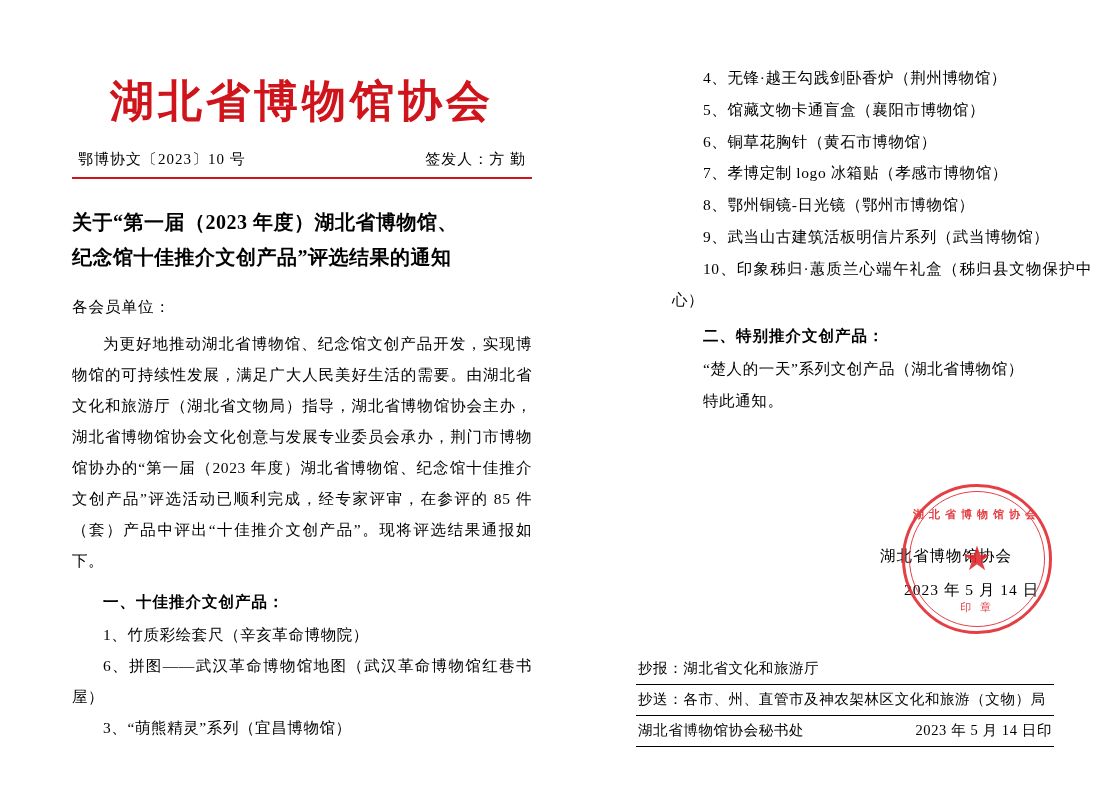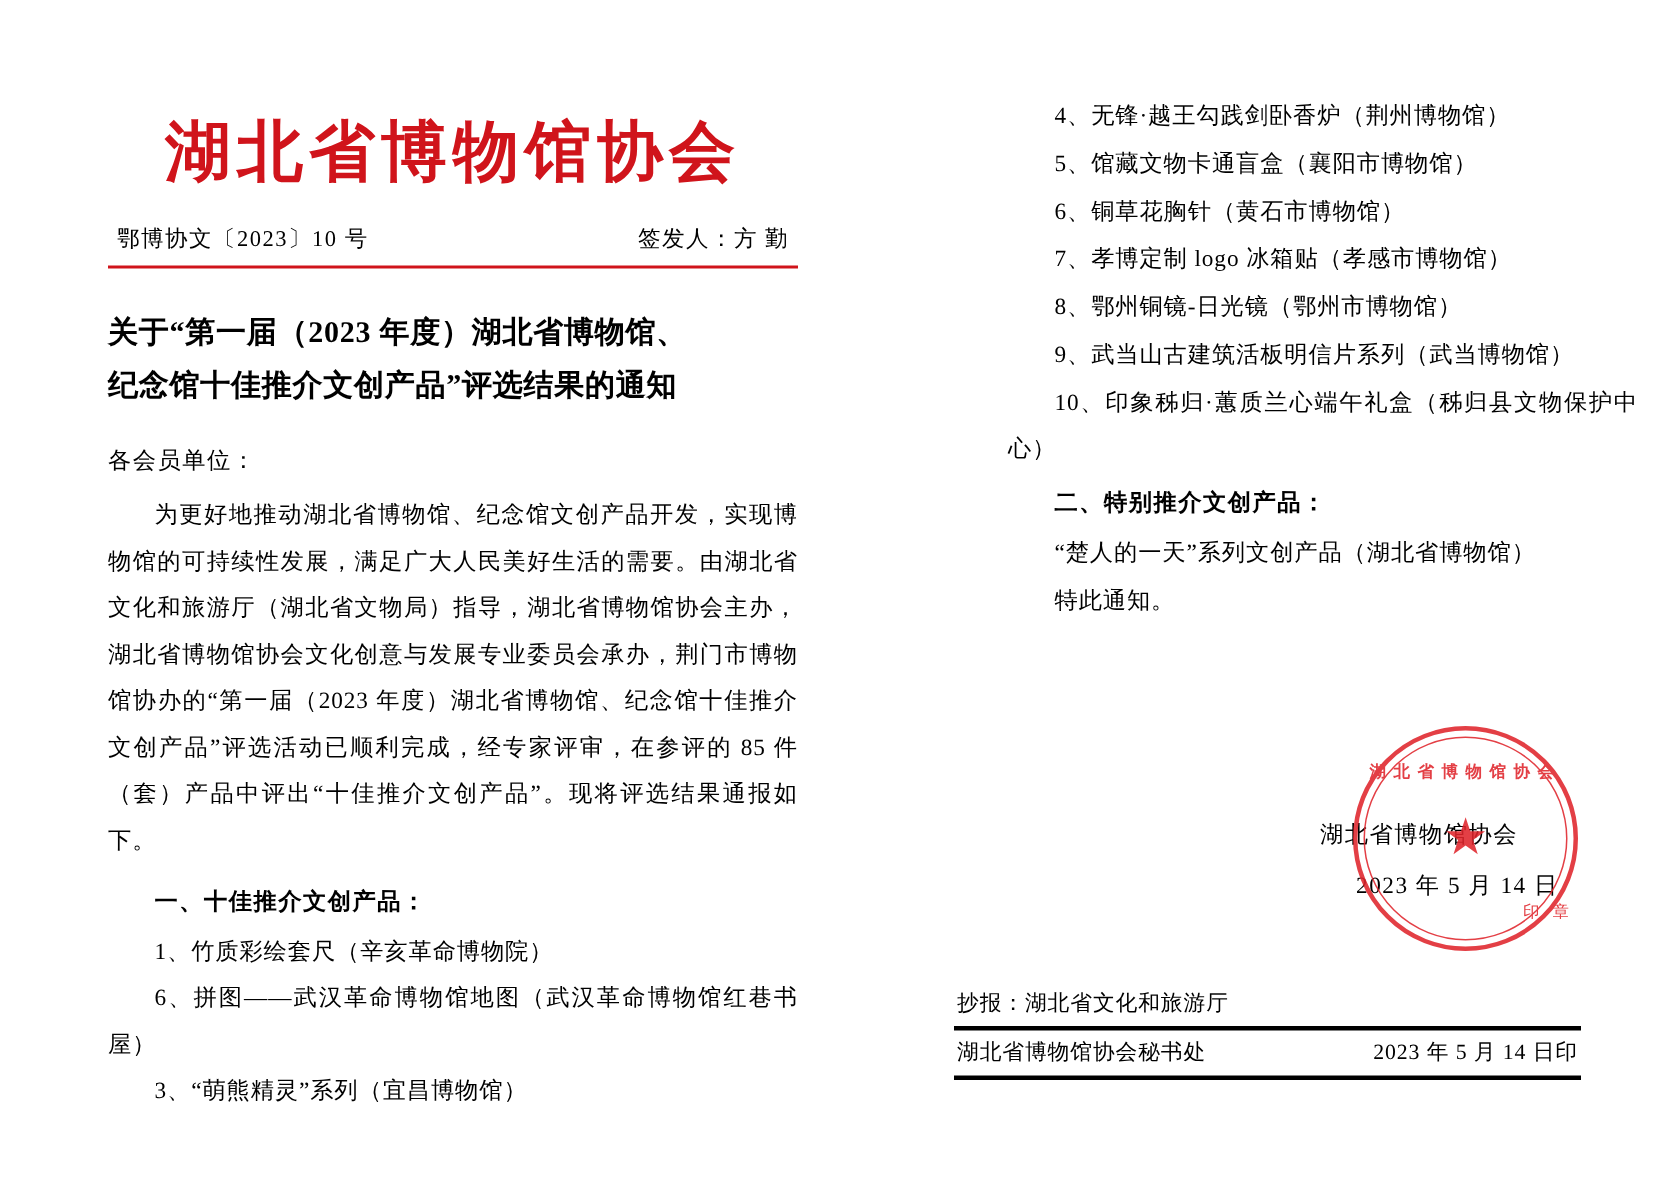--- a/index.html
+++ b/index.html
@@ -179,21 +179,21 @@
     font-size: 11px;
     letter-spacing: 5px;
     font-weight: bold;
     white-space: nowrap;
   }
   .seal-text-bottom {
     position: absolute;
     left: 0;
     bottom: 16px;
     width: 100%;
-    text-align: right;
+    text-align: center;
     color: #e0252c;
     font-size: 11px;
     letter-spacing: 3px;
     white-space: nowrap;
   }
   .issuer {
     position: absolute;
     left: 244px;
     top: 64px;
     font-size: 15.5px;
@@ -212,21 +212,21 @@
   
   .footer {
     position: absolute;
     left: 636px;
     top: 632px;
     width: 418px;
     font-size: 14.5px;
     letter-spacing: 0.6px;
   }
   .footer-row {
-    border-bottom: 3px solid #000000;
+    border-bottom: 1px solid #000000;
     padding: 5px 2px 6px 2px;
     white-space: nowrap;
   }
   .footer-row.last {
     display: flex;
     justify-content: space-between;
   }
 </style>
 </head>
 <body>
@@ -288,19 +288,20 @@
     <div class="seal">
       <div class="seal-inner"></div>
       <div class="seal-text-top">湖北省博物馆协会</div>
       <div class="seal-star">★</div>
       <div class="seal-text-bottom">印 章</div>
     </div>
   </div>
 
   <div class="footer">
     <div class="footer-row">抄报：湖北省文化和旅游厅</div>
+    <div class="footer-row">抄送：各市、州、直管市及神农架林区文化和旅游（文物）局</div>
     <div class="footer-row last">
       <span>湖北省博物馆协会秘书处</span>
       <span>2023 年 5 月 14 日印</span>
     </div>
   </div>
 
 </div>
 
 </body></html>

